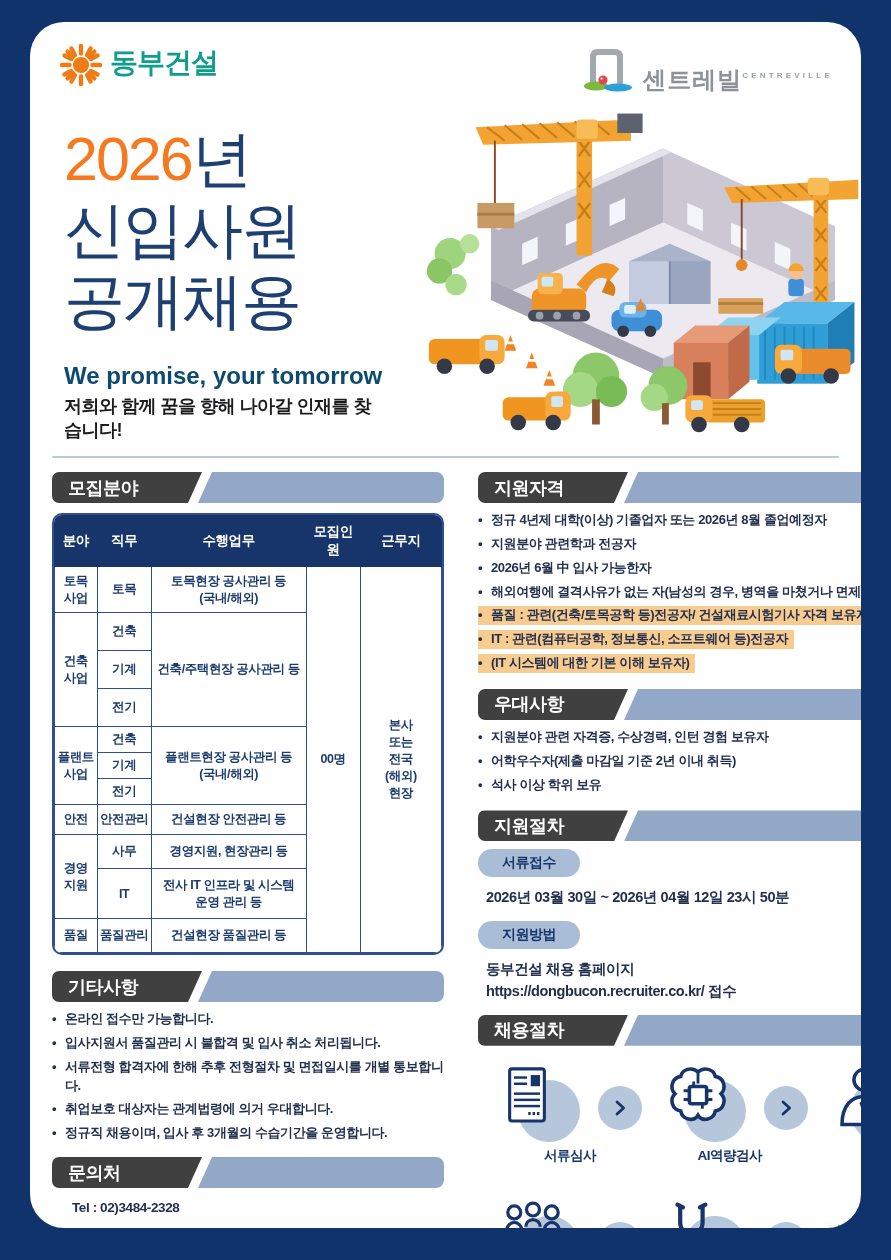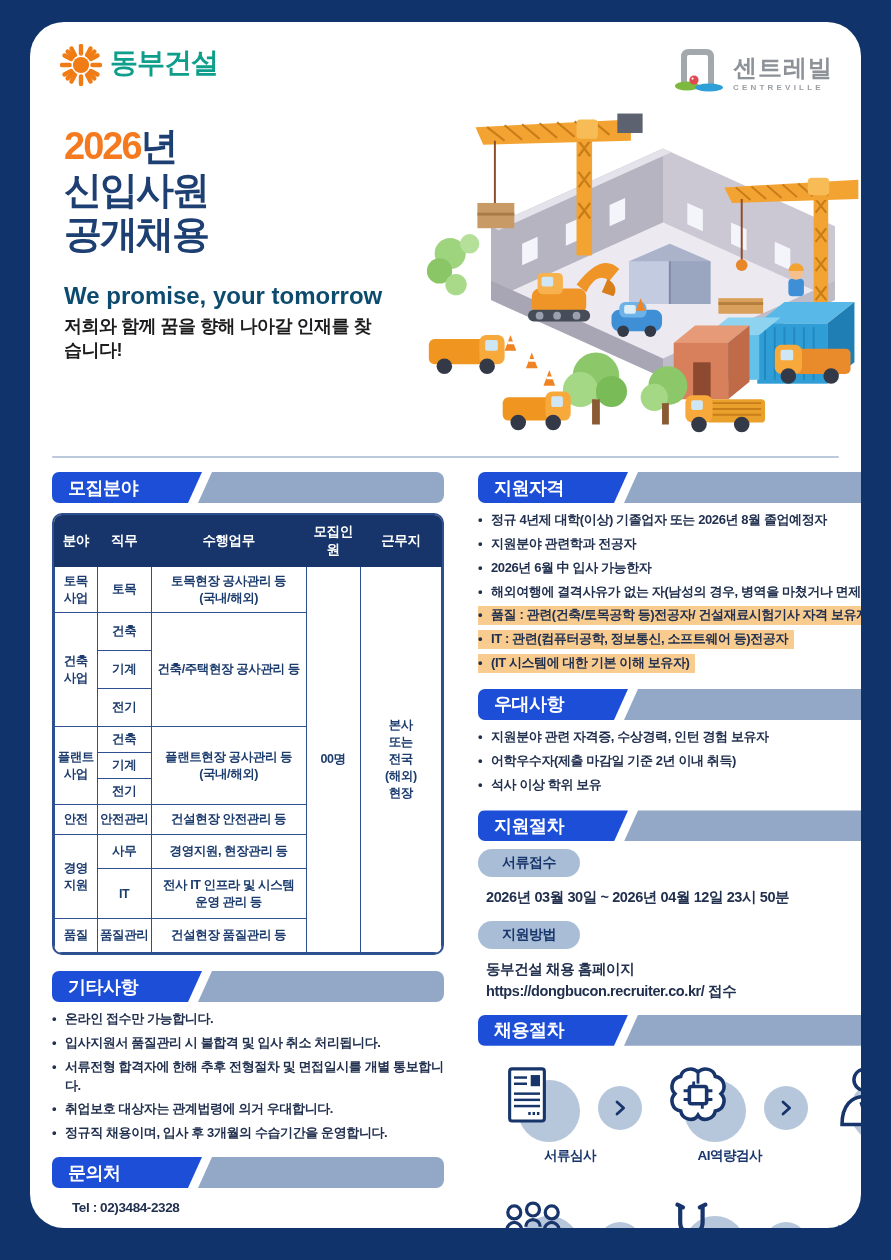--- a/index.html
+++ b/index.html
@@ -6,45 +6,45 @@
   body { font-family:"Liberation Sans","DejaVu Sans",sans-serif; }
   .page { position:relative; width:891px; height:1260px; background:#11336b; overflow:hidden; }
   .card { position:absolute; left:30px; right:30px; top:22px; bottom:32px; background:#ffffff;
           border-radius:34px; padding:14px 20px 0 20px; overflow:hidden; }
 
   
   .hdr { display:flex; justify-content:space-between; align-items:flex-start; padding:8px 8px 0 10px; height:62px; }
   .logo-dongbu { display:flex; align-items:flex-start; gap:8px; }
   .logo-dongbu .txt { font-size:28px; font-weight:900; color:#0f9e8b; letter-spacing:-1px; }
   .logo-cv { display:flex; align-items:flex-end; gap:8px; }
-  .logo-cv .stack { display:flex; flex-direction:column; line-height:1; }
+  .logo-cv .stack { display:flex; flex-direction:row; line-height:1; }
   .logo-cv .kr { font-size:24px; font-weight:800; color:#8d9298; letter-spacing:1px; }
   .logo-cv .en { font-size:8px; letter-spacing:3.2px; color:#9aa0a6; margin-top:4px; font-weight:700; }
 
   
   .hero { display:flex; height:352px; }
   .hero-left { width:336px; padding:26px 0 0 14px; flex:none; }
-  .title { font-size:38px; font-weight:700; color:#1e3f72; line-height:1.16; letter-spacing:-2px; }
+  .title { font-size:61px; font-weight:400; color:#1e3f72; line-height:1.16; letter-spacing:-2px; }
   .title .orange { color:#f4791f; }
   .tagline-en { margin-top:26px; font-size:24px; font-weight:800; color:#0c4a6e; }
   .tagline-kr { margin-top:4px; font-size:18px; font-weight:800; color:#1d1d1f; letter-spacing:-0.5px; }
   .hero-right { flex:1; display:flex; justify-content:center; align-items:flex-start; }
 
   .divider { height:2px; background:#bcc9da; margin:6px 2px 14px 2px; border-radius:2px; }
 
   
   .content { display:flex; gap:34px; padding:0 2px; }
   .col-l { width:392px; flex:none; }
   .col-r { flex:1; }
 
   
   .sec { position:relative; height:31px; }
   .sec .bar { position:absolute; left:134px; right:0; top:0; bottom:0; background:#92a8c6;
               border-radius:8px; clip-path:polygon(26px 0, 100% 0, 100% 100%, 12px 100%); }
-  .sec .label { position:absolute; left:0; top:0; bottom:0; width:150px; background:#1d4ed8;
+  .sec .label { position:absolute; left:0; top:0; bottom:0; width:150px; background:#404040;
                 color:#fff; font-size:18px; font-weight:900; display:flex; align-items:center;
                 padding-left:16px; letter-spacing:-0.5px; border-radius:7px 0 0 7px;
                 clip-path:polygon(0 0, 100% 0, calc(100% - 14px) 100%, 0 100%); }
 
   
   .tbl-wrap { border:2px solid #2e5090; border-radius:10px; overflow:hidden; margin-top:10px; }
   table { border-collapse:collapse; width:100%; }
   th, td { border:1px solid #2e5090; text-align:center; vertical-align:middle;
            color:#1d3c6e; font-weight:800; font-size:12.5px; padding:4px 2px; letter-spacing:-0.4px; }
   thead th { background:#17356b; color:#ffffff; font-size:13.5px; padding:7px 2px; border-color:#17356b; }

